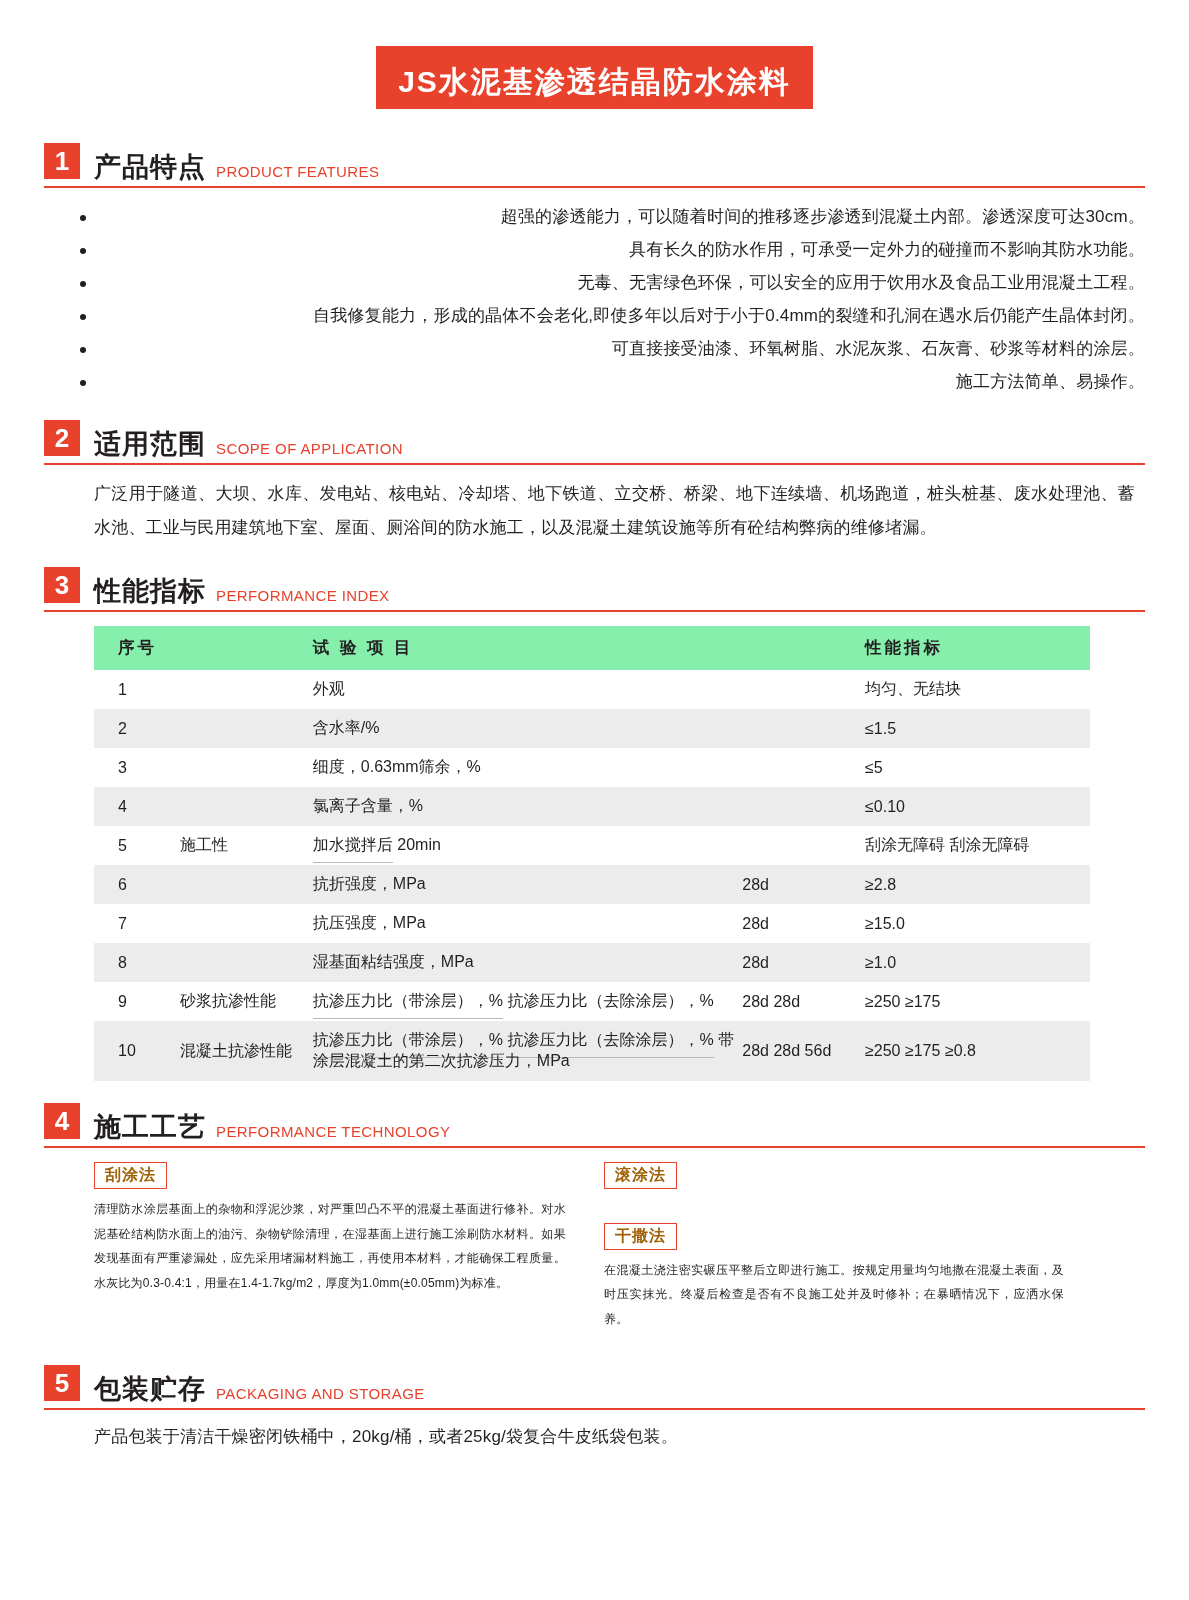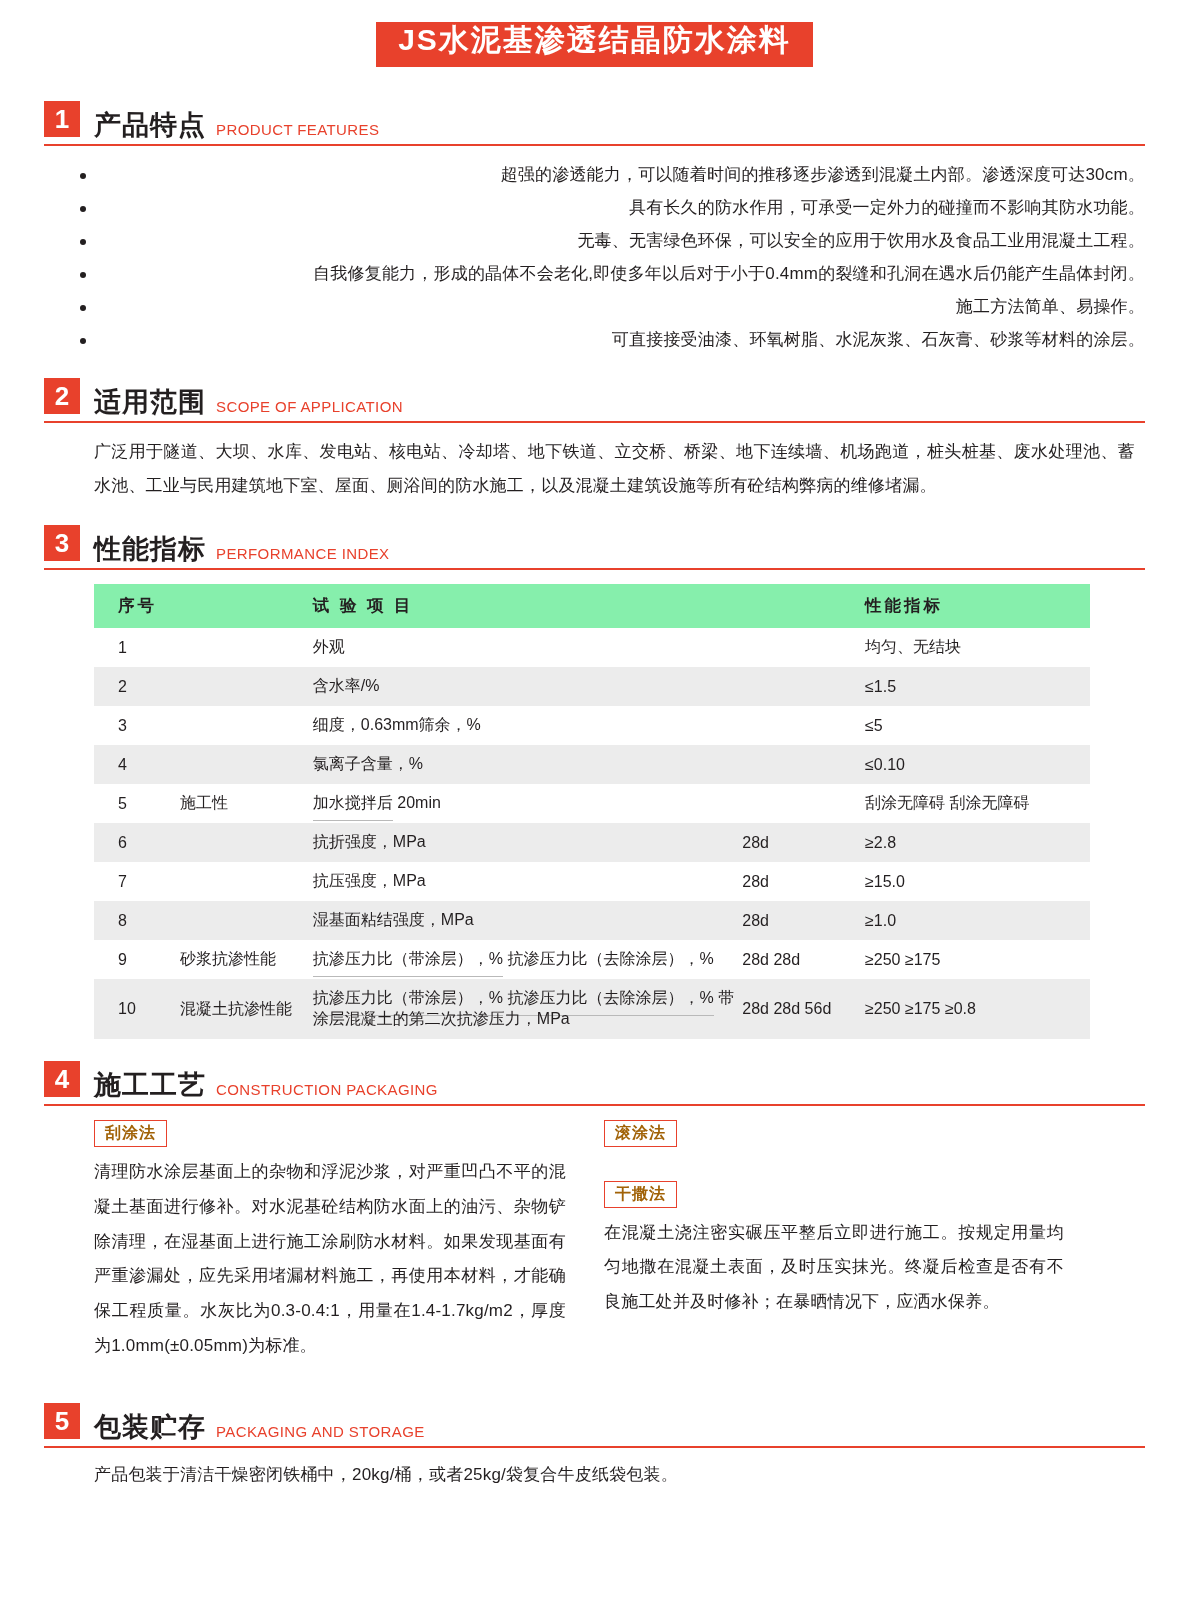--- a/index.html
+++ b/index.html
@@ -26,22 +26,23 @@
     padding-top: 22px;
     padding-bottom: 12px;
   }
   .doc-title {
     display: inline-block;
     background: #e8412c;
     color: #ffffff;
     font-size: 30px;
     font-weight: bold;
     letter-spacing: 2px;
-    padding: 1px 22px 9px 22px;
+    padding: 19px 22px 9px 22px;
     line-height: 1.15;
+    margin-top: 24px;
   }
 
   
   .section {
     margin: 0 44px;
   }
   .sec-head {
     display: flex;
     align-items: flex-end;
     position: relative;
@@ -170,21 +171,21 @@
     display: inline-block;
     border: 1px solid #e8412c;
     color: #a16207;
     font-size: 16px;
     padding: 3px 10px 4px 10px;
     font-weight: bold;
     letter-spacing: 1px;
     line-height: 1.1;
   }
   .tech-body {
-    font-size: 17px;
+    font-size: 12px;
     line-height: 2.05;
     margin-top: 8px;
     text-align: justify;
     letter-spacing: 0.2px;
   }
   .gap-tag { margin-top: 34px; }
 
   
   .pack-para {
     font-size: 17px;
@@ -209,22 +210,22 @@
       <div class="sec-num">1</div>
       <div class="sec-cn">产品特点</div>
       <div class="sec-en">PRODUCT FEATURES</div>
     </div>
     <div class="sec-rule"></div>
     <ul class="bullets">
       <li>超强的渗透能力，可以随着时间的推移逐步渗透到混凝土内部。渗透深度可达30cm。</li>
       <li>具有长久的防水作用，可承受一定外力的碰撞而不影响其防水功能。</li>
       <li>无毒、无害绿色环保，可以安全的应用于饮用水及食品工业用混凝土工程。</li>
       <li>自我修复能力，形成的晶体不会老化,即使多年以后对于小于0.4mm的裂缝和孔洞在遇水后仍能产生晶体封闭。</li>
+      <li>可直接接受油漆、环氧树脂、水泥灰浆、石灰膏、砂浆等材料的涂层。</li>
       <li>施工方法简单、易操作。</li>
-      <li>可直接接受油漆、环氧树脂、水泥灰浆、石灰膏、砂浆等材料的涂层。</li>
     </ul>
   </div>
 
   <div class="section">
     <div class="sec-head">
       <div class="sec-num">2</div>
       <div class="sec-cn">适用范围</div>
       <div class="sec-en">SCOPE OF APPLICATION</div>
     </div>
     <div class="sec-rule"></div>
@@ -354,21 +355,21 @@
           </tr>
         </tbody>
       </table>
     </div>
   </div>
 
   <div class="section">
     <div class="sec-head">
       <div class="sec-num">4</div>
       <div class="sec-cn">施工工艺</div>
-      <div class="sec-en">CONSTRUCTION PACKAGING</div>
+      <div class="sec-en">PERFORMANCE TECHNOLOGY</div>
     </div>
     <div class="sec-rule"></div>
 
     <div class="tech-cols">
       <div class="tech-col-left">
         <span class="tag">刮涂法</span>
         <p class="tech-body">清理防水涂层基面上的杂物和浮泥沙浆，对严重凹凸不平的混凝土基面进行修补。对水泥基砼结构防水面上的油污、杂物铲除清理，在湿基面上进行施工涂刷防水材料。如果发现基面有严重渗漏处，应先采用堵漏材料施工，再使用本材料，才能确保工程质量。水灰比为0.3-0.4:1，用量在1.4-1.7kg/m2，厚度为1.0mm(±0.05mm)为标准。</p>
       </div>
       <div class="tech-col-right">
         <span class="tag">滚涂法</span>

